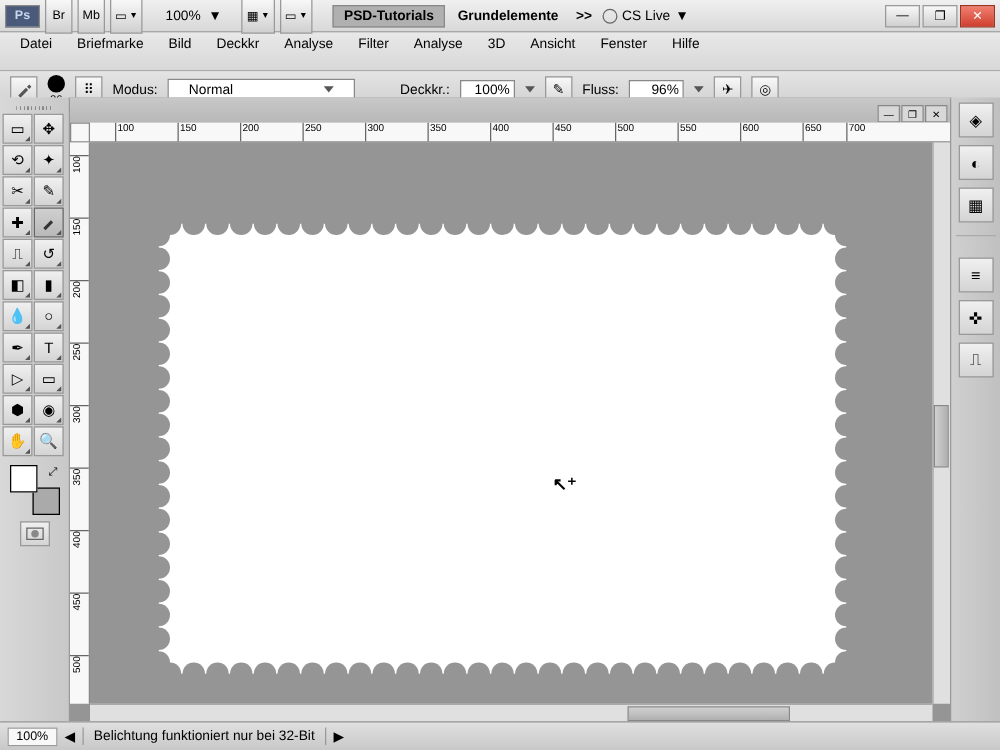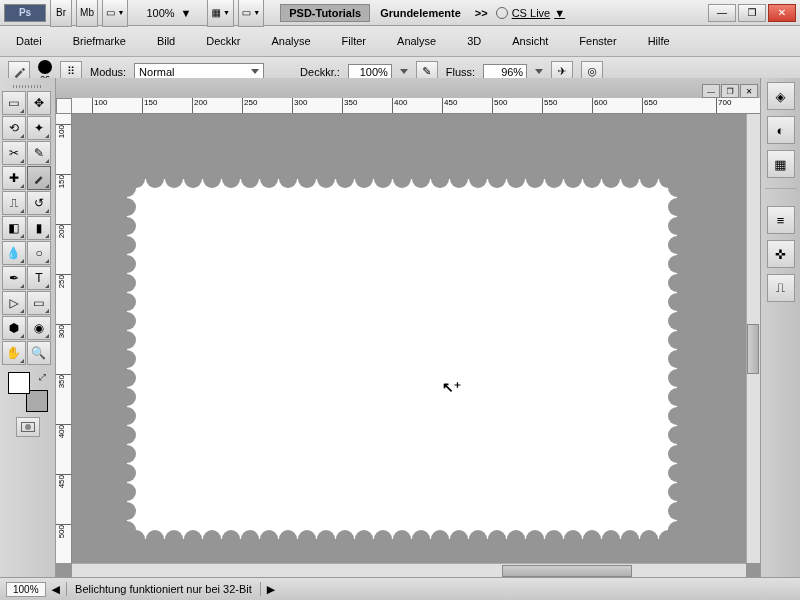--- a/index.html
+++ b/index.html
@@ -1,40 +1,40 @@
 <!DOCTYPE html>
 <html><head>
 <meta charset="utf-8">
 <style>
 * { margin: 0; padding: 0; box-sizing: border-box; font-family: Tahoma, Arial, sans-serif; font-size: 11px; }
 body { background: #d4d4d4; width: 800px; height: 600px; overflow: hidden; position: relative; }
 .titlebar { height: 26px; background: linear-gradient(#f0f0f0, #d8d8d8); border-bottom: 1px solid #999; display: flex; align-items: center; padding: 0 4px; gap: 4px; }
-.ps-logo { width: 42px; height: 18px; background: #4a5a7a; color: #c8d8f0; font-weight: bold; display: flex; align-items: center; justify-content: center; border: 1px solid #888; font-size: 10px; }
+.ps-logo { width: 28px; height: 18px; background: #4a5a7a; color: #c8d8f0; font-weight: bold; display: flex; align-items: center; justify-content: center; border: 1px solid #888; font-size: 10px; }
 .tb-btn { height: 18px; min-width: 22px; padding: 13px 3px; background: linear-gradient(#f8f8f8,#d0d0d0); border: 1px solid #999; display: flex; align-items: center; justify-content: center; font-size: 10px; cursor: pointer; }
 .tb-sep { width: 8px; }
 .tb-drop { display: flex; align-items: center; }
 .tb-drop .arr { font-size: 7px; margin-left: 2px; }
 .zoom-txt { font-size: 11px; padding: 0 2px; }
 .workspace-lbl { background: #b0b0b0; padding: 2px 8px; border: 1px solid #888; font-weight: bold; font-size: 11px; }
 .workspace-lbl2 { padding: 2px 6px; font-weight: bold; font-size: 11px; }
 .chev { font-size: 11px; font-weight: bold; padding: 0 4px; }
-.cslive { display: flex; align-items: center; gap: 4px; font-size: 11px; text-decoration: underline; }
+.cslive { display: flex; align-items: center; gap: 4px; font-size: 11px; }
 .cs-circle { width: 12px; height: 12px; border: 1px solid #666; border-radius: 50%; }
 .winbtns { display: flex; gap: 2px; margin-left: auto; }
 .winbtn { width: 28px; height: 18px; border: 1px solid #999; background: linear-gradient(#f8f8f8,#d0d0d0); display: flex; align-items: center; justify-content: center; font-size: 10px; cursor: pointer; }
 .winbtn.close { background: linear-gradient(#f08070,#d04030); color: #fff; border-color: #a03020; }
-.menubar { height: 22px; background: linear-gradient(#e8e8e8,#d8d8d8); border-bottom: 1px solid #aaa; display: flex; align-items: center; padding: 15px 8px; gap: 15px; }
+.menubar { height: 22px; background: linear-gradient(#e8e8e8,#d8d8d8); border-bottom: 1px solid #aaa; display: flex; align-items: flex-end; padding: 15px 8px; gap: 4px; }
 .menuitem { padding: 0 8px; font-size: 11px; cursor: pointer; }
 .optionsbar { height: 30px; background: linear-gradient(#e4e4e4,#d0d0d0); border-bottom: 1px solid #999; display: flex; align-items: center; padding: 0 8px; gap: 8px; }
 .opt-icon { width: 22px; height: 22px; border: 1px solid #999; background: linear-gradient(#f8f8f8,#d8d8d8); display: flex; align-items: center; justify-content: center; }
 .brush-preview { display: flex; flex-direction: column; align-items: center; }
 .brush-dot { width: 14px; height: 14px; background: #000; border-radius: 50%; }
 .brush-sz { font-size: 9px; }
 .opt-label { font-size: 11px; }
-.opt-select { width: 130px; height: 18px; background: #fff; border: 1px solid #888; display: flex; align-items: center; justify-content: space-between; padding: 0 4px; font-size: 11px; }
+.opt-select { width: 150px; height: 18px; background: #fff; border: 1px solid #888; display: flex; align-items: center; justify-content: space-between; padding: 0 16px; font-size: 11px; }
 .opt-input { width: 44px; height: 16px; background: #fff; border: 1px solid #888; padding: 0 3px; font-size: 11px; text-align: right; }
 .tri { width: 0; height: 0; border-left: 4px solid transparent; border-right: 4px solid transparent; border-top: 5px solid #555; }
 .workarea { position: absolute; top: 78px; left: 0; right: 0; bottom: 23px; display: flex; }
 .toolbox { width: 56px; background: linear-gradient(to right,#d8d8d8,#c8c8c8); border-right: 1px solid #999; display: flex; flex-direction: column; padding: 4px 2px; gap: 1px; }
 .tool-handle { height: 8px; display: flex; justify-content: center; align-items: center; }
 .tool-handle .dots { width: 30px; height: 3px; background: repeating-linear-gradient(to right,#888,#888 1px,transparent 1px,transparent 3px); }
 .toolrow { display: flex; gap: 1px; }
 .tool { width: 24px; height: 24px; border: 1px solid #999; background: linear-gradient(#f0f0f0,#d4d4d4); display: flex; align-items: center; justify-content: center; font-size: 12px; cursor: pointer; position: relative; }
 .tool.sel { background: linear-gradient(#d0d0d0,#b8b8b8); border-color: #666; }
 .tool .corner { position: absolute; bottom: 1px; right: 1px; width: 0; height: 0; border-left: 4px solid transparent; border-bottom: 4px solid #555; }
@@ -258,21 +258,21 @@
         </div>
         <div class="tick" style="left: 470px;">
           <span>550</span>
         </div>
         <div class="tick" style="left: 520px;">
           <span>600</span>
         </div>
         <div class="tick" style="left: 570px;">
           <span>650</span>
         </div>
-        <div class="tick" style="left: 644px;">
+        <div class="tick" style="left: 605px;">
           <span>700</span>
         </div>
       </div>
     <div class="ruler-v" id="rulerV">
         <div class="tick" style="top: 10px;">
           <span>100</span>
         </div>
         <div class="tick" style="top: 60px;">
           <span>150</span>
         </div>

